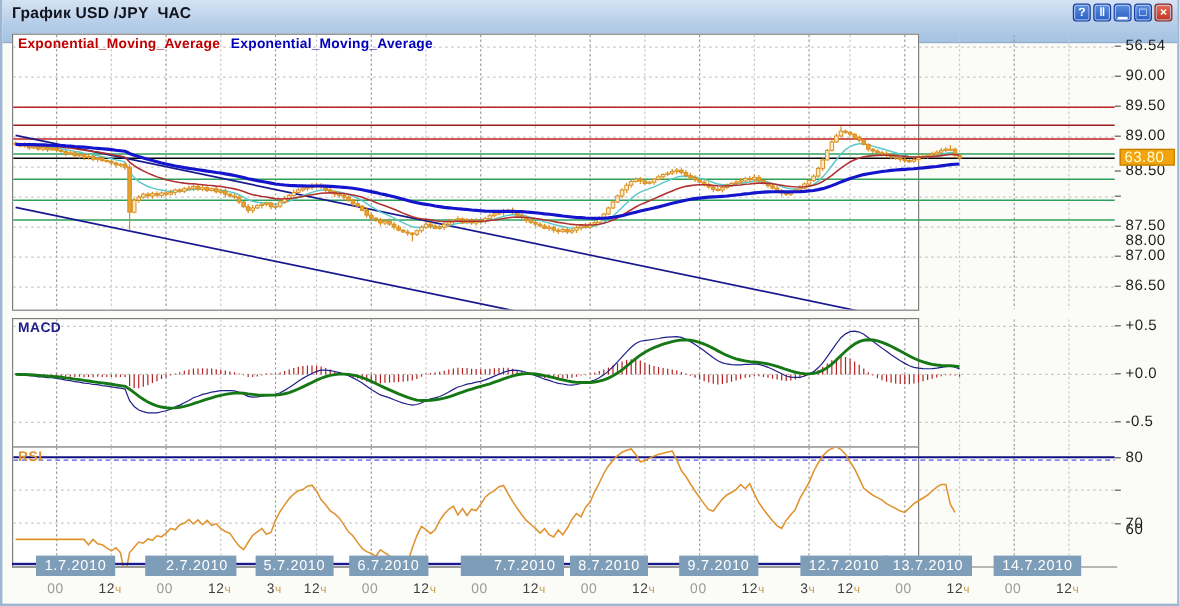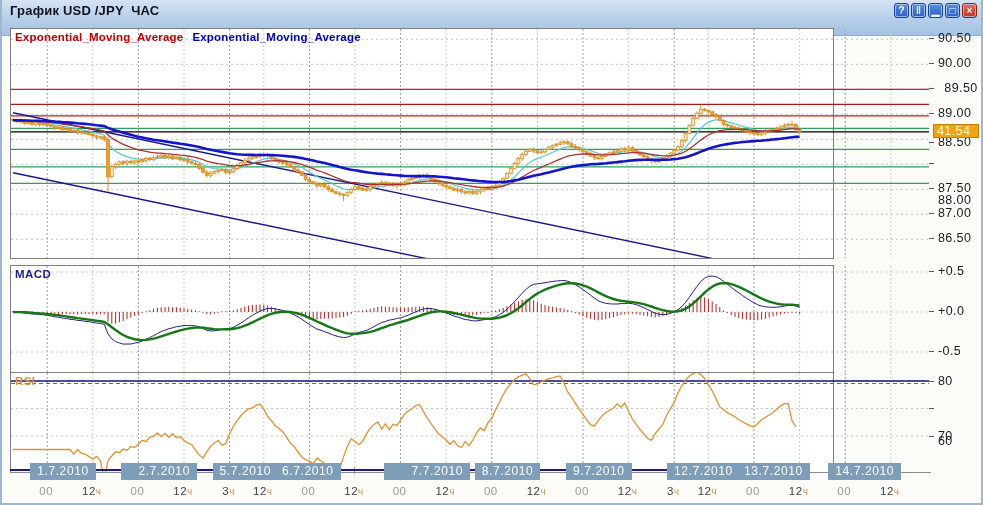--- a/index.html
+++ b/index.html
@@ -13,21 +13,21 @@
     border-bottom:1px solid #8FAECE;}
   .titlebar .title{position:absolute;left:8px;top:3px;font-size:13px;font-weight:bold;
     color:#10131C;white-space:pre;letter-spacing:.2px;}
   .winbtns{position:absolute;right:4px;top:3px;display:flex;gap:2px;}
   .wbtn{width:15px;height:15px;border-radius:3px;border:1px solid #1A3E9C;
     background:linear-gradient(#5A8EE0,#2C5FC4);color:#fff;font-size:10px;font-weight:bold;
     display:flex;align-items:center;justify-content:center;line-height:13px;
     box-shadow:inset 0 0 0 1px rgba(190,215,250,.75);cursor:default;}
   .wbtn.close{background:linear-gradient(#E86B52,#C23420);border-color:#8E1F10;}
   
-  .panel{position:absolute;left:8px;width:824px;background:#FFFFFF;border:1px solid #7F7F7F;}
+  .panel{position:absolute;left:8px;width:756px;background:#FFFFFF;border:1px solid #7F7F7F;}
   .panel svg{position:absolute;left:0;top:0;}
   .ema-labels{position:absolute;left:4px;top:2px;display:flex;gap:9px;
     font-size:11.5px;font-weight:bold;letter-spacing:.2px;white-space:nowrap;}
   .plabel{position:absolute;left:4px;top:2px;font-size:11.5px;font-weight:bold;letter-spacing:.4px;}
   
   .ylab{position:absolute;left:936px;width:46px;font-size:12.5px;color:#1C1C1C;
     letter-spacing:.4px;white-space:nowrap;}
   .ytick{position:absolute;left:927px;width:5px;height:1px;background:#5A5A5A;}
   .price-tag{position:absolute;left:931px;width:46px;height:14px;background:#F2A30D;
     border:1px solid #C07F00;color:#FFFFD6;font-size:12.5px;line-height:12px;
@@ -799,38 +799,38 @@
         <line x1="0" y1="63" x2="918" y2="63" stroke="#C4C4C4" stroke-dasharray="2 3"></line>
         <line x1="0" y1="8" x2="918" y2="8" stroke="#101080" stroke-width="1.6"></line>
         <line x1="0" y1="10.5" x2="918" y2="10.5" stroke="#5858E6" stroke-width="1" stroke-dasharray="4 3"></line>
         <polyline points="2.0,76.5 5.8,76.5 9.6,76.5 13.4,76.5 17.2,76.5 21.0,76.5 24.8,76.5 28.6,76.5 32.4,76.5 36.2,76.5 40.0,76.5 43.8,76.5 47.6,76.5 51.4,76.5 55.2,76.5 59.0,76.5 62.8,81.0 66.6,76.5 70.4,80.2 74.2,81.0 78.0,83.6 81.8,86.0 85.6,83.4 89.4,87.5 93.2,107.4 97.0,87.4 100.8,83.0 104.6,78.7 108.4,79.7 112.2,76.1 116.0,77.3 119.8,73.5 123.6,74.4 127.4,71.3 131.2,67.3 135.0,68.5 138.8,64.2 142.6,63.1 146.4,59.9 150.2,63.7 154.0,60.3 157.8,64.3 161.6,60.7 165.4,64.8 169.2,63.5 173.0,67.6 176.8,69.9 180.6,71.5 184.4,77.1 188.2,81.9 192.0,85.0 195.8,78.9 199.6,73.1 203.4,70.3 207.2,67.4 211.0,72.2 214.8,70.7 218.6,60.7 222.4,53.2 226.2,47.7 230.0,42.5 233.8,38.7 237.6,35.9 241.4,35.0 245.2,32.2 249.0,31.3 252.8,36.1 256.6,43.5 260.4,47.6 264.2,52.7 268.0,55.2 271.8,58.8 275.6,64.4 279.4,70.2 283.2,73.7 287.0,79.0 290.8,84.0 294.6,86.7 298.4,88.2 302.2,90.6 306.0,85.2 309.8,87.8 313.6,90.3 317.4,92.5 321.2,93.8 325.0,94.6 328.8,95.4 332.6,83.6 336.4,73.3 340.2,65.7 344.0,68.4 347.8,71.7 351.6,68.5 355.4,60.9 359.2,55.4 363.0,51.4 366.8,48.8 370.6,56.1 374.4,50.8 378.2,56.6 382.0,51.3 385.8,52.5 389.6,47.3 393.4,41.3 397.2,37.9 401.0,35.8 404.8,32.6 408.6,31.5 412.4,38.5 416.2,44.8 420.0,50.6 423.8,55.9 427.6,60.7 431.4,64.1 435.2,67.3 439.0,71.3 442.8,67.6 446.6,72.6 450.4,74.5 454.2,68.6 458.0,72.7 461.8,67.0 465.6,59.9 469.4,55.0 473.2,57.7 477.0,49.7 480.8,45.4 484.6,36.6 488.4,29.5 492.2,21.5 496.0,15.3 499.8,10.5 503.6,6.6 507.4,3.9 511.2,2.2 515.0,1.1 518.8,5.7 522.6,11.8 526.4,10.9 530.2,8.8 534.0,7.1 537.8,5.6 541.6,4.8 545.4,3.7 549.2,2.9 553.0,10.5 556.8,19.2 560.6,24.1 564.4,30.3 568.2,36.2 572.0,41.7 575.8,46.9 579.6,51.7 583.4,52.9 587.2,47.7 591.0,42.9 594.8,39.5 598.6,37.2 602.4,35.0 606.2,30.8 610.0,34.3 613.8,30.0 617.6,38.5 621.4,46.0 625.2,51.4 629.0,56.4 632.8,61.0 636.6,65.3 640.4,67.3 644.2,60.6 648.0,56.0 651.8,51.5 655.6,42.3 659.4,35.7 663.2,29.2 667.0,19.9 670.8,12.8 674.6,6.9 678.4,3.0 682.2,0.7 686.0,-0.9 689.8,1.6 693.6,5.5 697.4,11.8 701.2,17.8 705.0,25.7 708.8,33.9 712.6,36.8 716.4,39.7 720.2,41.7 724.0,43.7 727.8,46.7 731.6,48.8 735.4,50.8 739.2,52.9 743.0,54.0 746.8,50.3 750.6,46.7 754.4,44.3 758.2,42.0 762.0,39.6 765.8,36.2 769.6,32.9 773.4,30.7 777.2,30.7 781.0,47.4 784.8,54.0" fill="none" stroke="#E0922E" stroke-width="1.3"></polyline>
       </svg>
     <span class="plabel" style="color:#E0922E">RSI</span>
   </div>
 
   <div id="y-axis">
       <div class="ytick" style="top: 37.8px;"></div>
-      <div class="ylab" style="top: 31.3px;">90.50</div>
+      <div class="ylab" style="top: 31.3px;">56.54</div>
       <div class="ytick" style="top: 62.8px;"></div>
       <div class="ylab" style="top: 56.3px;">90.00</div>
       <div class="ytick" style="top: 87.8px;"></div>
-      <div class="ylab" style="top: 81.3px; text-align: center;">89.50</div>
+      <div class="ylab" style="top: 81.3px;">89.50</div>
       <div class="ytick" style="top: 112.8px;"></div>
       <div class="ylab" style="top: 106.3px;">89.00</div>
       <div class="ytick" style="top: 141.8px;"></div>
       <div class="ylab" style="top: 135.3px;">88.50</div>
       <div class="ytick" style="top: 162.8px;"></div>
       <div class="ylab" style="top: 156.3px; margin-top: 37px;">88.00</div>
       <div class="ytick" style="top: 187.8px;"></div>
       <div class="ylab" style="top: 181.3px;">87.50</div>
       <div class="ytick" style="top: 212.8px;"></div>
       <div class="ylab" style="top: 206.3px;">87.00</div>
       <div class="ytick" style="top: 237.8px;"></div>
       <div class="ylab" style="top: 231.3px;">86.50</div>
-      <div class="price-tag" style="top: 123.8px;">41.54</div>
+      <div class="price-tag" style="top: 123.8px;">63.80</div>
       <div class="ytick" style="top: 270.5px;"></div>
       <div class="ylab" style="top: 264px;">+0.5</div>
       <div class="ytick" style="top: 310.5px;"></div>
       <div class="ylab" style="top: 304px;">+0.0</div>
       <div class="ytick" style="top: 350.5px;"></div>
       <div class="ylab" style="top: 344px;">-0.5</div>
       <div class="ytick" style="top: 380.5px;"></div>
       <div class="ylab" style="top: 374px;">80</div>
       <div class="ytick" style="top: 408px;"></div>
       <div class="ylab" style="top: 401.5px; margin-top: 32px;">60</div>
@@ -862,21 +862,21 @@
       <div class="xtick" style="left: 887.8px;"></div>
       <div class="datebox" style="left: 28.2px;">1.7.2010</div>
       <div class="tlab" style="left: 44.2px;"><span class="t0">00</span></div>
       <div class="tlab" style="left: 89.8px;"><span class="td">12</span><span class="tch">ч</span></div>
       <div class="datebox" style="left: 119.4px; padding-left: 17px;">2.7.2010</div>
       <div class="tlab" style="left: 135.4px;"><span class="t0">00</span></div>
       <div class="tlab" style="left: 181px;"><span class="td">12</span><span class="tch">ч</span></div>
       <div class="datebox" style="left: 210.6px;">5.7.2010</div>
       <div class="tlab" style="left: 226.6px;"><span class="td">3</span><span class="tch">ч</span></div>
       <div class="tlab" style="left: 260.8px;"><span class="td">12</span><span class="tch">ч</span></div>
-      <div class="datebox" style="left: 273px; text-align: center;">6.7.2010</div>
+      <div class="datebox" style="left: 289px; text-align: center;">6.7.2010</div>
       <div class="tlab" style="left: 306.4px;"><span class="t0">00</span></div>
       <div class="tlab" style="left: 352px;"><span class="td">12</span><span class="tch">ч</span></div>
       <div class="datebox" style="left: 381.6px; padding-left: 28px;">7.7.2010</div>
       <div class="tlab" style="left: 397.6px;"><span class="t0">00</span></div>
       <div class="tlab" style="left: 443.2px;"><span class="td">12</span><span class="tch">ч</span></div>
       <div class="datebox" style="left: 472.8px;">8.7.2010</div>
       <div class="tlab" style="left: 488.8px;"><span class="t0">00</span></div>
       <div class="tlab" style="left: 534.4px;"><span class="td">12</span><span class="tch">ч</span></div>
       <div class="datebox" style="left: 564px;">9.7.2010</div>
       <div class="tlab" style="left: 580px;"><span class="t0">00</span></div>

